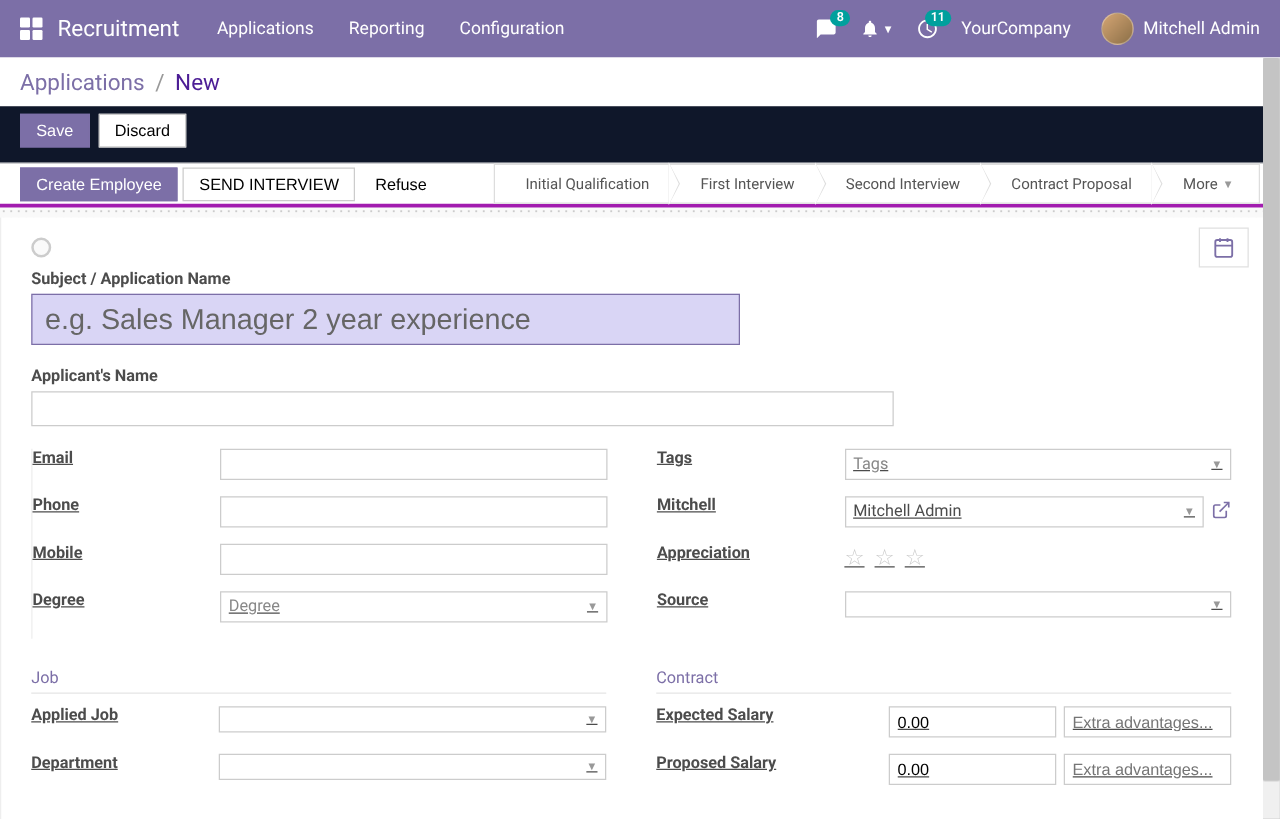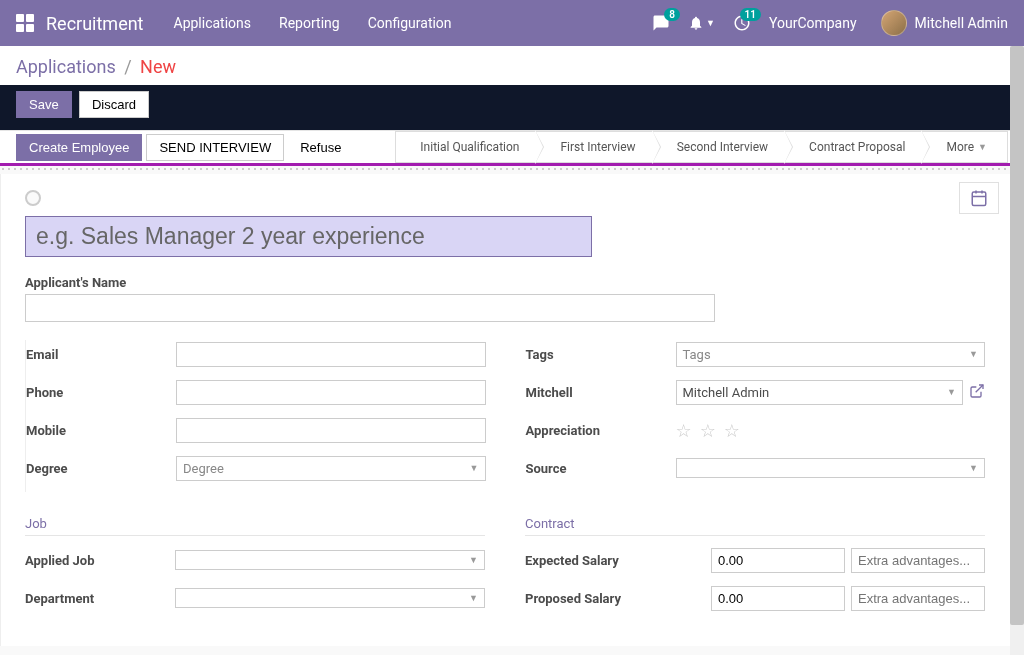--- a/index.html
+++ b/index.html
@@ -14,21 +14,21 @@
     .topnav .icon-btn { position: relative; margin-right: 18px; cursor: pointer; display: flex; align-items: center; }
     .topnav .badge { position: absolute; top: -6px; right: -10px; background: #00A09D; color: #fff; font-size: 10px; border-radius: 8px; padding: 1px 5px; font-weight: 600; }
     .topnav .company { margin-right: 24px; font-size: 14px; cursor: pointer; }
     .topnav .user { display: flex; align-items: center; cursor: pointer; font-size: 14px; }
     .topnav .avatar { width: 26px; height: 26px; border-radius: 50%; background: linear-gradient(135deg, #d4a574, #8b6f47); margin-right: 8px; border: 1px solid rgba(255,255,255,0.3); }
     
     .breadcrumb-bar { background: #fff; padding: 10px 16px 8px; }
     .breadcrumb { font-size: 18px; color: #7C6FA7; }
     .breadcrumb a { color: #7C6FA7; text-decoration: none; }
     .breadcrumb .sep { color: #999; margin: 0 4px; }
-    .breadcrumb .current { color: #ef4444; }
+    .breadcrumb .current { color: #4c1d95; }
     
     .action-row { background: #0f172a; padding: 6px 16px 12px; border-bottom: 1px solid #e5e5e5; }
     .btn { display: inline-block; padding: 5px 12px; border: 1px solid #ccc; background: #fff; font-size: 13px; cursor: pointer; border-radius: 0; }
     .btn-primary { background: #7C6FA7; color: #fff; border-color: #7C6FA7; }
     .btn + .btn { margin-left: 4px; }
     
     .statusbar-row { background: #fff; display: flex; padding: 0; border-bottom: 3px solid #a21caf; align-items: stretch; height: 35px; }
     .statusbar-row .left-actions { display: flex; padding: 4px 16px; align-items: center; }
     .statusbar-row .spacer { flex: 1; }
     .status-stages { display: flex; align-items: stretch; padding-right: 16px; }
@@ -52,21 +52,21 @@
     .big-label { font-size: 13px; font-weight: 700; color: #4c4c4c; margin-bottom: 4px; display: block; }
     .big-input { width: 567px; max-width: 100%; font-size: 23px; padding: 6px 10px; border: 1px solid #7C6FA7; background: #D9D5F5; color: #666; }
     .big-input::placeholder { color: #666; }
     
     .med-input { width: 690px; max-width: 100%; font-size: 14px; padding: 5px 8px; border: 1px solid #ccc; background: #fff; }
     
     .field-block { margin-top: 18px; }
     
     .two-col { display: flex; gap: 40px; margin-top: 18px; }
     .col { flex: 1; }
-    .field-row { display: flex; align-items: center; margin-bottom: 10px; min-height: 28px; }
+    .field-row { display: flex; align-items: flex-start; margin-bottom: 10px; min-height: 28px; text-decoration: underline; }
     .field-row .lbl { width: 150px; font-size: 13px; font-weight: 700; color: #4c4c4c; }
     .field-row .inp { flex: 1; display: flex; align-items: center; gap: 6px; }
     .field-row input[type="text"], .field-row .select { width: 100%; padding: 4px 6px; border: 1px solid #ccc; background: #fff; font-size: 13px; }
     .select { display: flex; justify-content: space-between; align-items: center; cursor: pointer; color: #888; }
     .select.has-value { color: #4c4c4c; }
     .select .caret { font-size: 9px; color: #999; }
     .star { color: #ccc; font-size: 18px; cursor: pointer; margin-right: 2px; }
     .ext-link { color: #7C6FA7; cursor: pointer; }
     
     .section-title { font-size: 13px; color: #7C6FA7; font-weight: 400; margin: 18px 0 10px; border-bottom: 1px solid #e5e5e5; padding-bottom: 4px; }
@@ -157,20 +157,21 @@
         <rect x="3" y="4" width="18" height="18" rx="2"></rect>
         <line x1="16" y1="2" x2="16" y2="6"></line>
         <line x1="8" y1="2" x2="8" y2="6"></line>
         <line x1="3" y1="10" x2="21" y2="10"></line>
       </svg>
   </div>
 
   <div class="form-sheet">
     <div class="kanban-circle"></div>
     
+    <label class="big-label">Subject / Application Name</label>
     <input class="big-input" type="text" placeholder="e.g. Sales Manager 2 year experience" style="">
     
     <div class="field-block">
       <label class="big-label">Applicant's Name</label>
       <input class="med-input" type="text" style="">
     </div>
 
     <div class="two-col">
       <div class="col" style="border-left:1px solid #eee; padding-left:0;">
         <div class="field-row">

